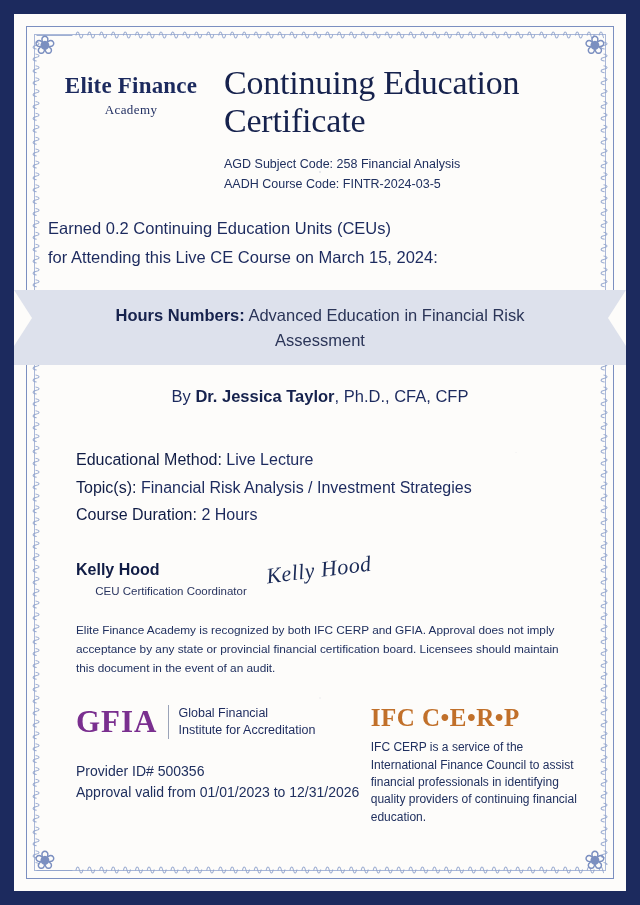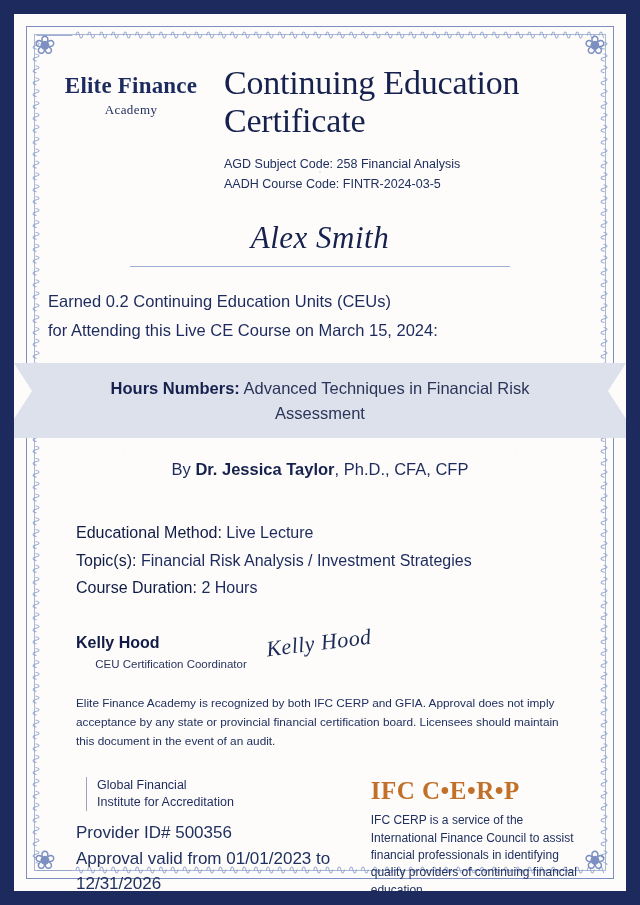--- a/index.html
+++ b/index.html
@@ -268,22 +268,22 @@
     height: 34px;
     background: #9aa3b8;
     margin: 0 10px;
   }
   .gfia-sub {
     font-size: 12.5px;
     color: #1c2a5e;
     line-height: 1.35;
   }
   .gfia-lines {
-    margin-top: 9px;
-    font-size: 17px;
+    margin-top: 21px;
+    font-size: 14px;
     color: #20305f;
     line-height: 1.5;
   }
   .ifc-col { width: 215px; }
   .ifc-mark {
     font-family: "Liberation Serif", serif;
     font-weight: bold;
     font-size: 25px;
     color: #c1702a;
     letter-spacing: .5px;
@@ -320,32 +320,28 @@
         </div>
         <div class="title-block">
           <div class="cert-title">Continuing Education Certificate</div>
           <div class="codes">
             <div>AGD Subject Code: 258 Financial Analysis</div>
             <div>AADH Course Code: FINTR-2024-03-5</div>
           </div>
         </div>
       </div>
 
-      <div class="recipient-wrap">
-        <div class="recipient-name">Alex Smith</div>
-        <div class="rule"></div>
-      </div>
 
       <div class="earned">
         <div>Earned 0.2 Continuing Education Units (CEUs)</div>
         <div>for Attending this Live CE Course on March 15, 2024:</div>
       </div>
 
       <div class="banner">
-        <b>Hours Numbers:</b><span> Advanced Techniques in Financial Risk Assessment</span>
+        <b>Hours Numbers:</b><span> Advanced Education in Financial Risk Assessment</span>
       </div>
 
       <div class="presenter">
         <span>By </span><b>Dr. Jessica Taylor</b><span>, Ph.D., CFA, CFP</span>
       </div>
 
       <div class="details">
         <div>
           <span class="k">Educational Method:</span><span> Live Lecture</span>
         </div>
@@ -363,20 +359,21 @@
           <div class="sig-role">CEU Certification Coordinator</div>
         </div>
         <div class="sig-mark">Kelly Hood</div>
       </div>
 
       <div class="disclaimer">Elite Finance Academy is recognized by both IFC CERP and GFIA. Approval does not imply acceptance by any state or provincial financial certification board. Licensees should maintain this document in the event of an audit.</div>
 
       <div class="footer">
         <div class="gfia-col">
           <div class="gfia-head">
+            <div class="gfia-mark">GFIA</div>
             <div class="gfia-divider"></div>
             <div class="gfia-sub">
               <div>Global Financial</div>
               <div>Institute for Accreditation</div>
             </div>
           </div>
           <div class="gfia-lines">
             <div>Provider ID# 500356</div>
             <div>Approval valid from 01/01/2023 to 12/31/2026</div>
           </div>

